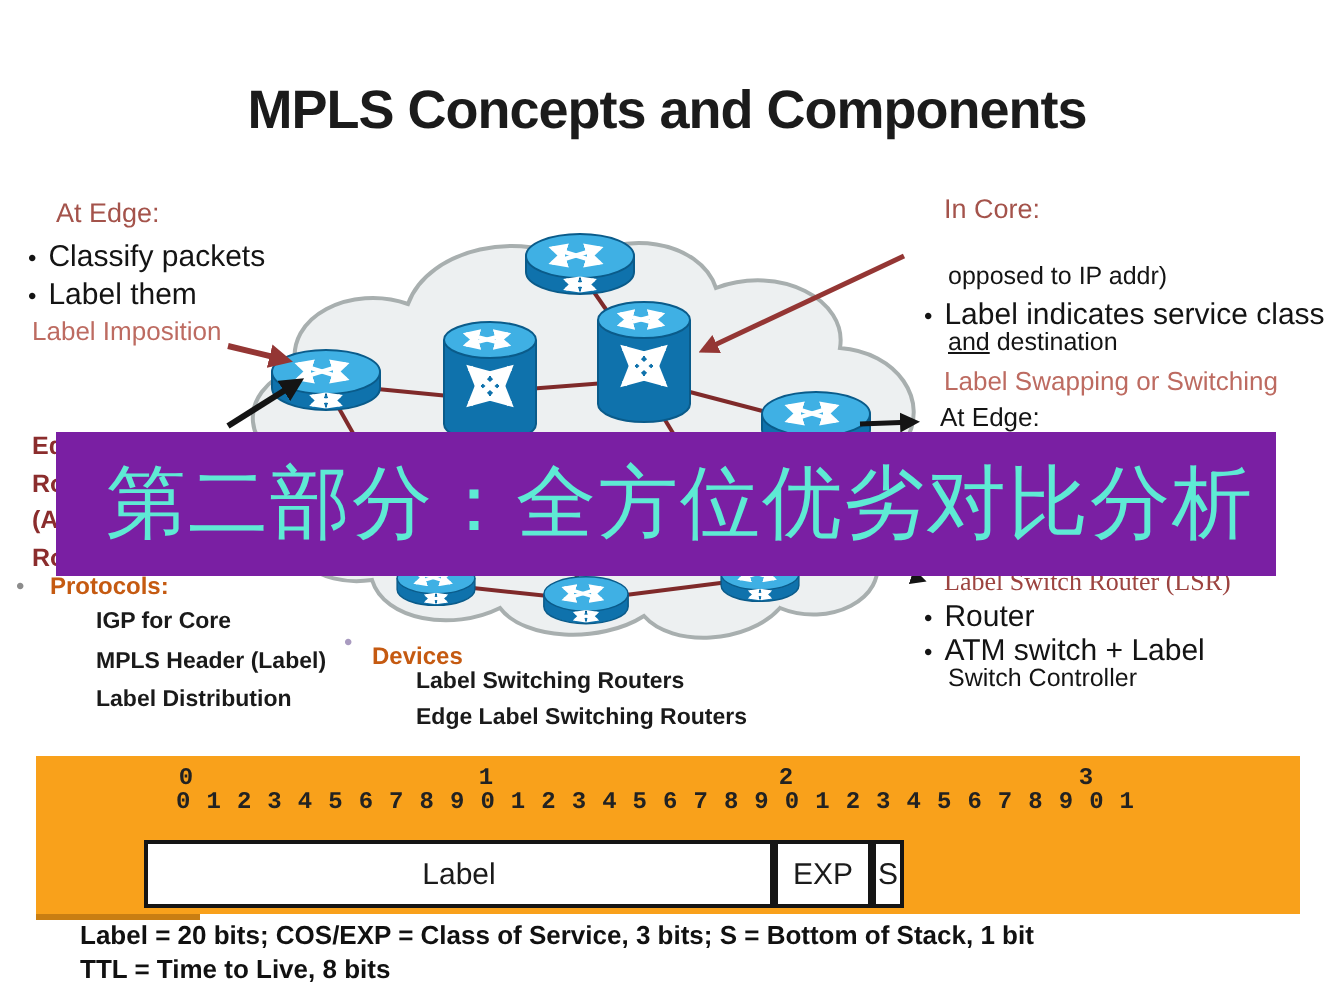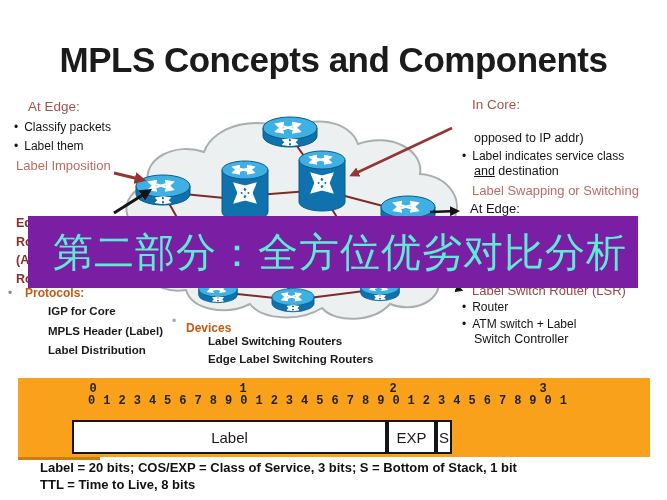--- a/index.html
+++ b/index.html
@@ -1,26 +1,26 @@
 <!DOCTYPE html>
 <html><head>
 <meta charset="utf-8">
 <style>
   html,body{margin:0;padding:0;background:#fff;}
   .slide{position:relative;width:667px;height:500px;background:#ffffff;overflow:hidden;
          font-family:"Liberation Sans",sans-serif;color:#141414;}
   .abs{position:absolute;}
   .title{position:absolute;top:40px;left:0;width:667px;text-align:center;margin:0;
-         font-size:35px;font-weight:700;letter-spacing:-0.5px;color:#1b1b1b;}
+         font-size:27px;font-weight:700;letter-spacing:-0.5px;color:#1b1b1b;}
   .diagram{position:absolute;top:0;left:0;z-index:1;}
 
   
   .hdr{font-size:13.5px;color:#A4534B;font-weight:400;}
   .sub{font-size:13px;color:#BD6B61;}
-  .li{font-size:12px;color:#141414;white-space:nowrap;}
+  .li{font-size:15px;color:#141414;white-space:nowrap;}
   .li::before{content:"•";margin-right:6px;font-size:12px;}
   .cont{font-size:12.5px;color:#141414;white-space:nowrap;}
   .z2{z-index:2;}
   .maroon{color:#9C4440;}
   .hidden-block{width:135px;font-weight:700;font-size:12.5px;line-height:18.5px;
                 color:#8B2D2D;white-space:nowrap;}
   .proto-hdr{font-size:12px;font-weight:700;color:#C55A11;}
   .proto-item{font-size:11.5px;font-weight:700;color:#1a1a1a;white-space:nowrap;}
   .dot{font-size:12px;color:#8C8C8C;}
   .dot2{font-size:12px;color:#A99BC0;}
@@ -132,21 +132,21 @@
     <div>Router)</div>
   </div>
 
   <div class="abs hdr z2" style="left:472px;top:97px;">In Core:</div>
   <div class="abs cont z2" style="left:474px;top:131px;">opposed to IP addr)</div>
   <div class="abs li z2" style="left:462px;top:149px;">Label indicates service class</div>
   <div class="abs cont z2" style="left:474px;top:164px;"><span class="u">and</span><span> destination</span></div>
   <div class="abs sub z2" style="left:472px;top:183px;">Label Swapping or Switching</div>
   <div class="abs cont z2" style="left:470px;top:201px;font-size:13px;">At Edge:</div>
 
-  <div class="abs cont maroon z2" style="left:472px;top:283px;font-size:13px;">Label Switch Router (LSR)</div>
+  <div class="abs cont maroon z2" style="left:472px;top:283px;font-size:13px;font-family:Liberation Serif, serif;">Label Switch Router (LSR)</div>
   <div class="abs li z2" style="left:462px;top:300px;">Router</div>
   <div class="abs li z2" style="left:462px;top:317px;">ATM switch + Label</div>
   <div class="abs cont z2" style="left:474px;top:332px;">Switch Controller</div>
 
   <span class="abs dot z2" style="left:8px;top:286px;">•</span>
   <div class="abs proto-hdr z2" style="left:25px;top:286px;">Protocols:</div>
   <div class="abs proto-item z2" style="left:48px;top:305px;">IGP for Core</div>
   <div class="abs proto-item z2" style="left:48px;top:325px;">MPLS Header (Label)</div>
   <div class="abs proto-item z2" style="left:48px;top:344px;">Label Distribution</div>
   <div class="abs proto-item z2" style="left:48px;top:359px;margin-top:48px;">Protocol &amp; Label</div>

